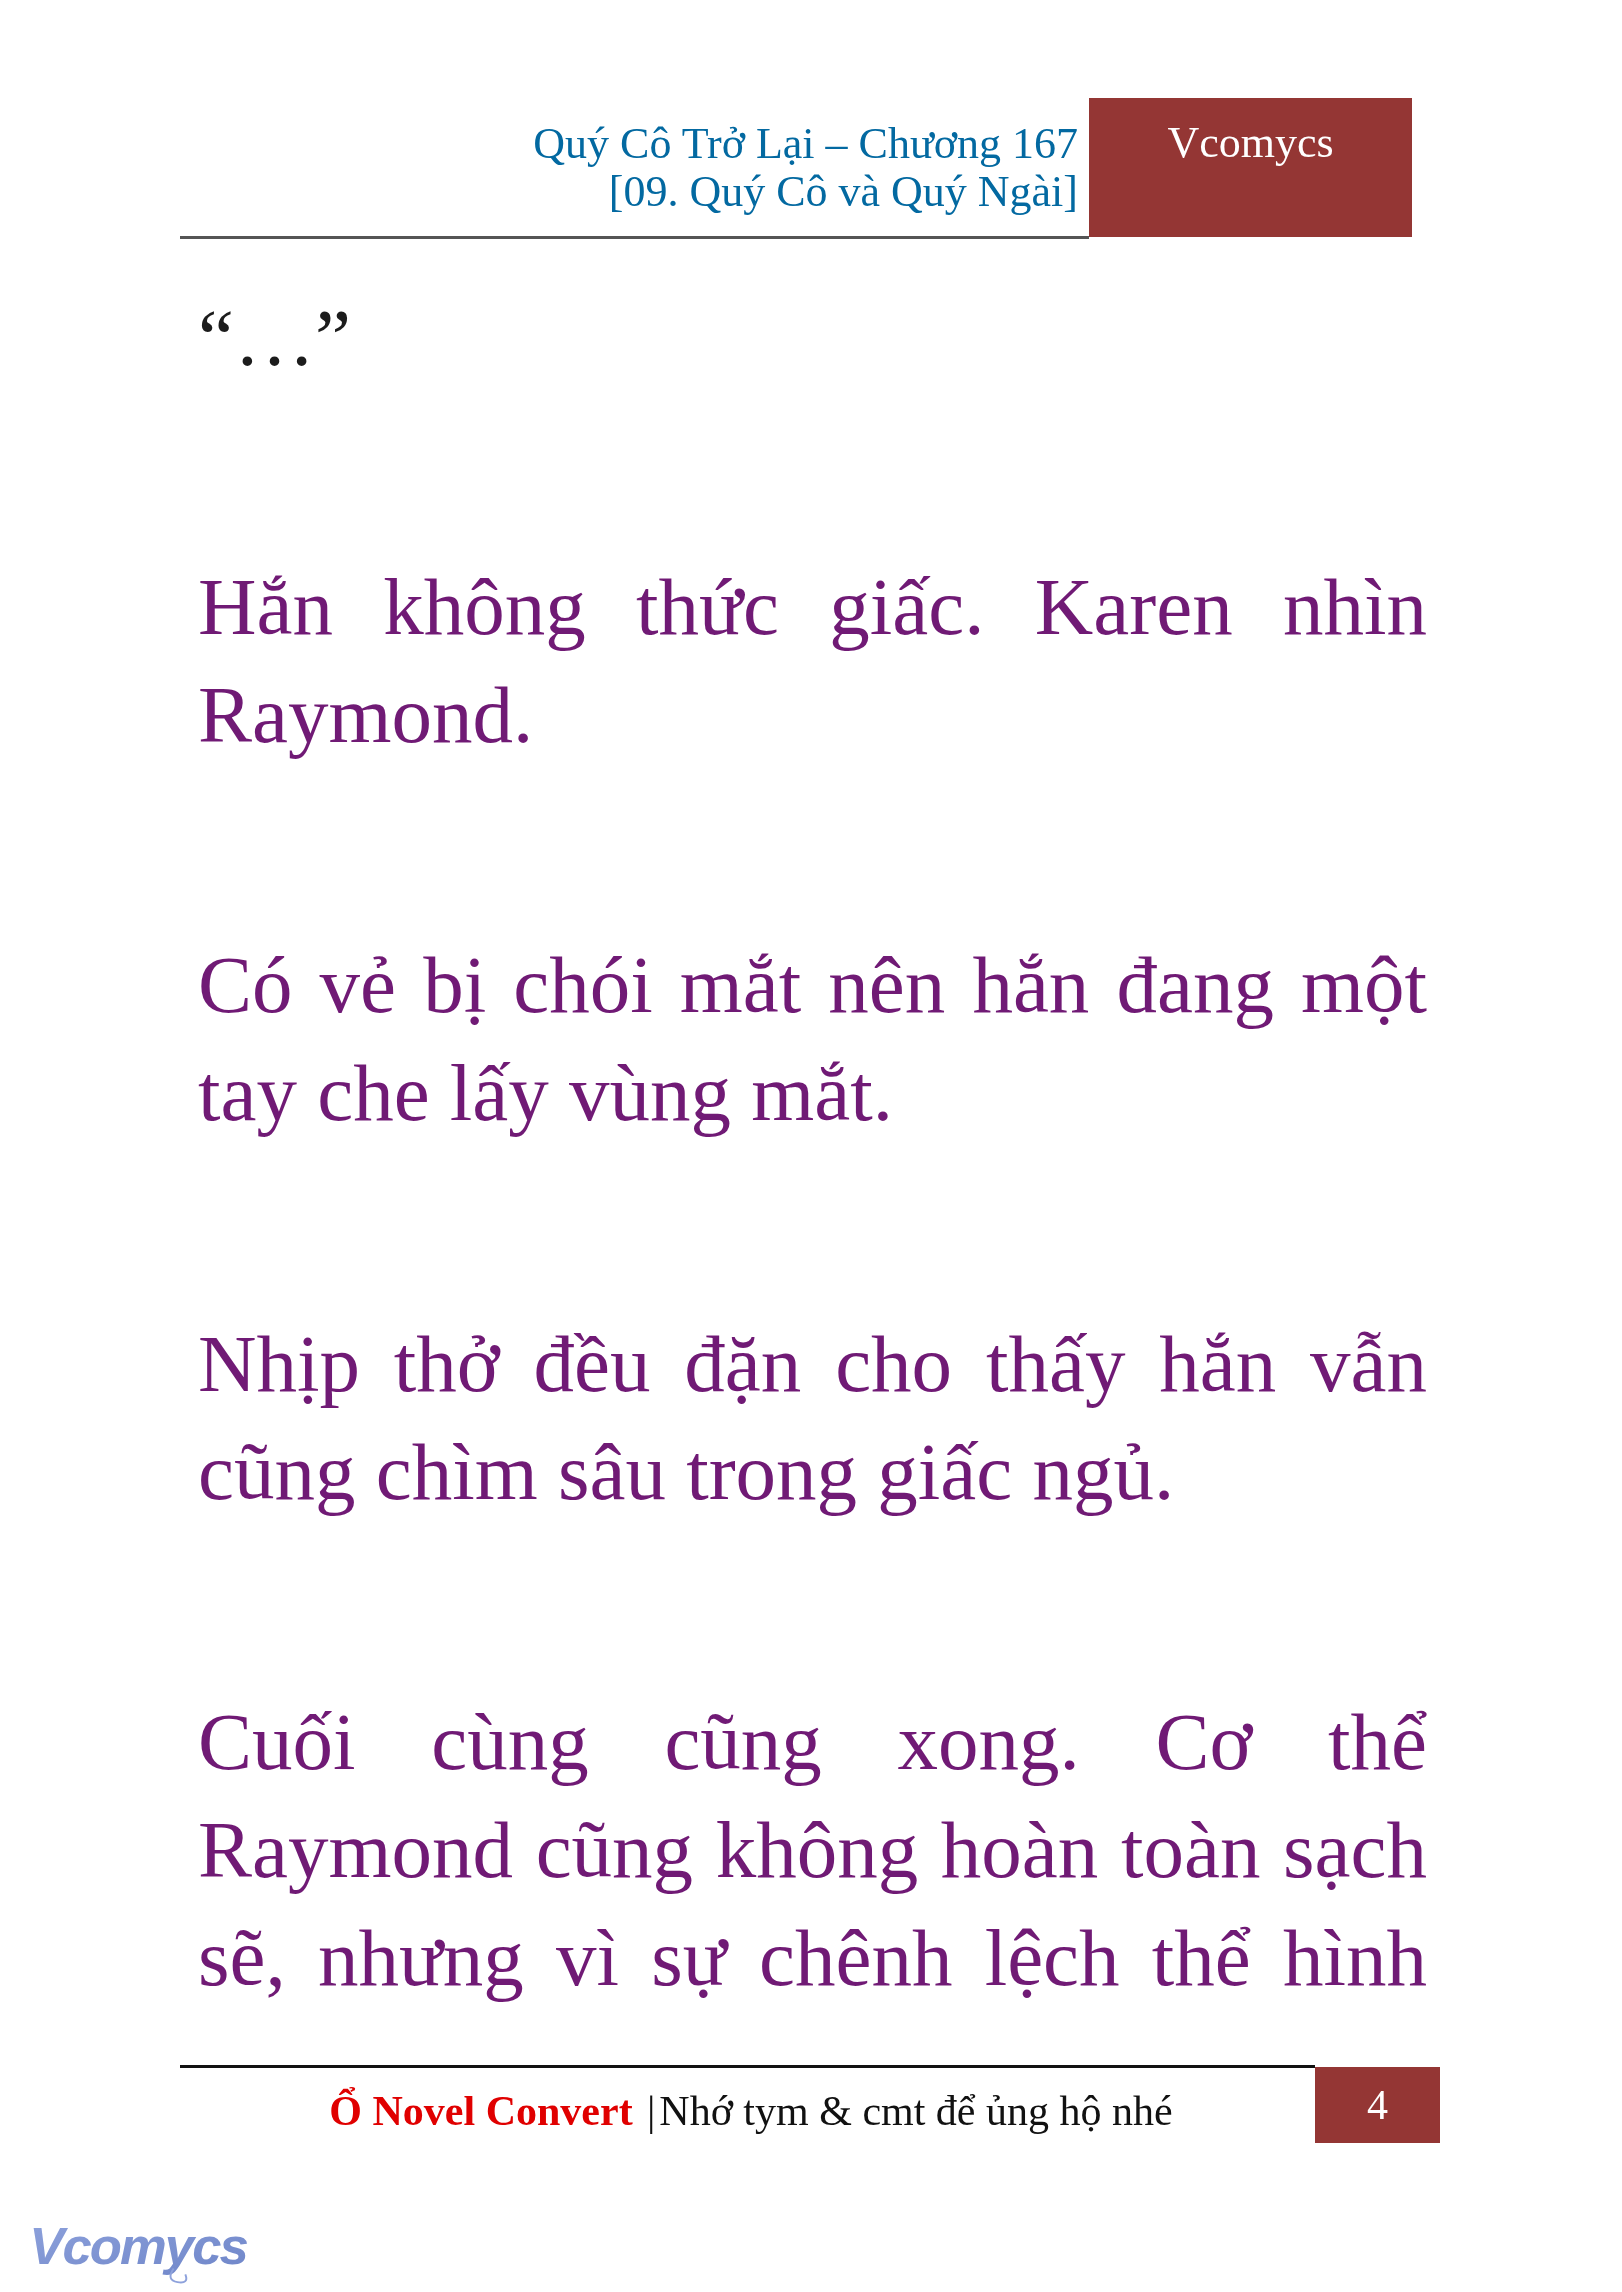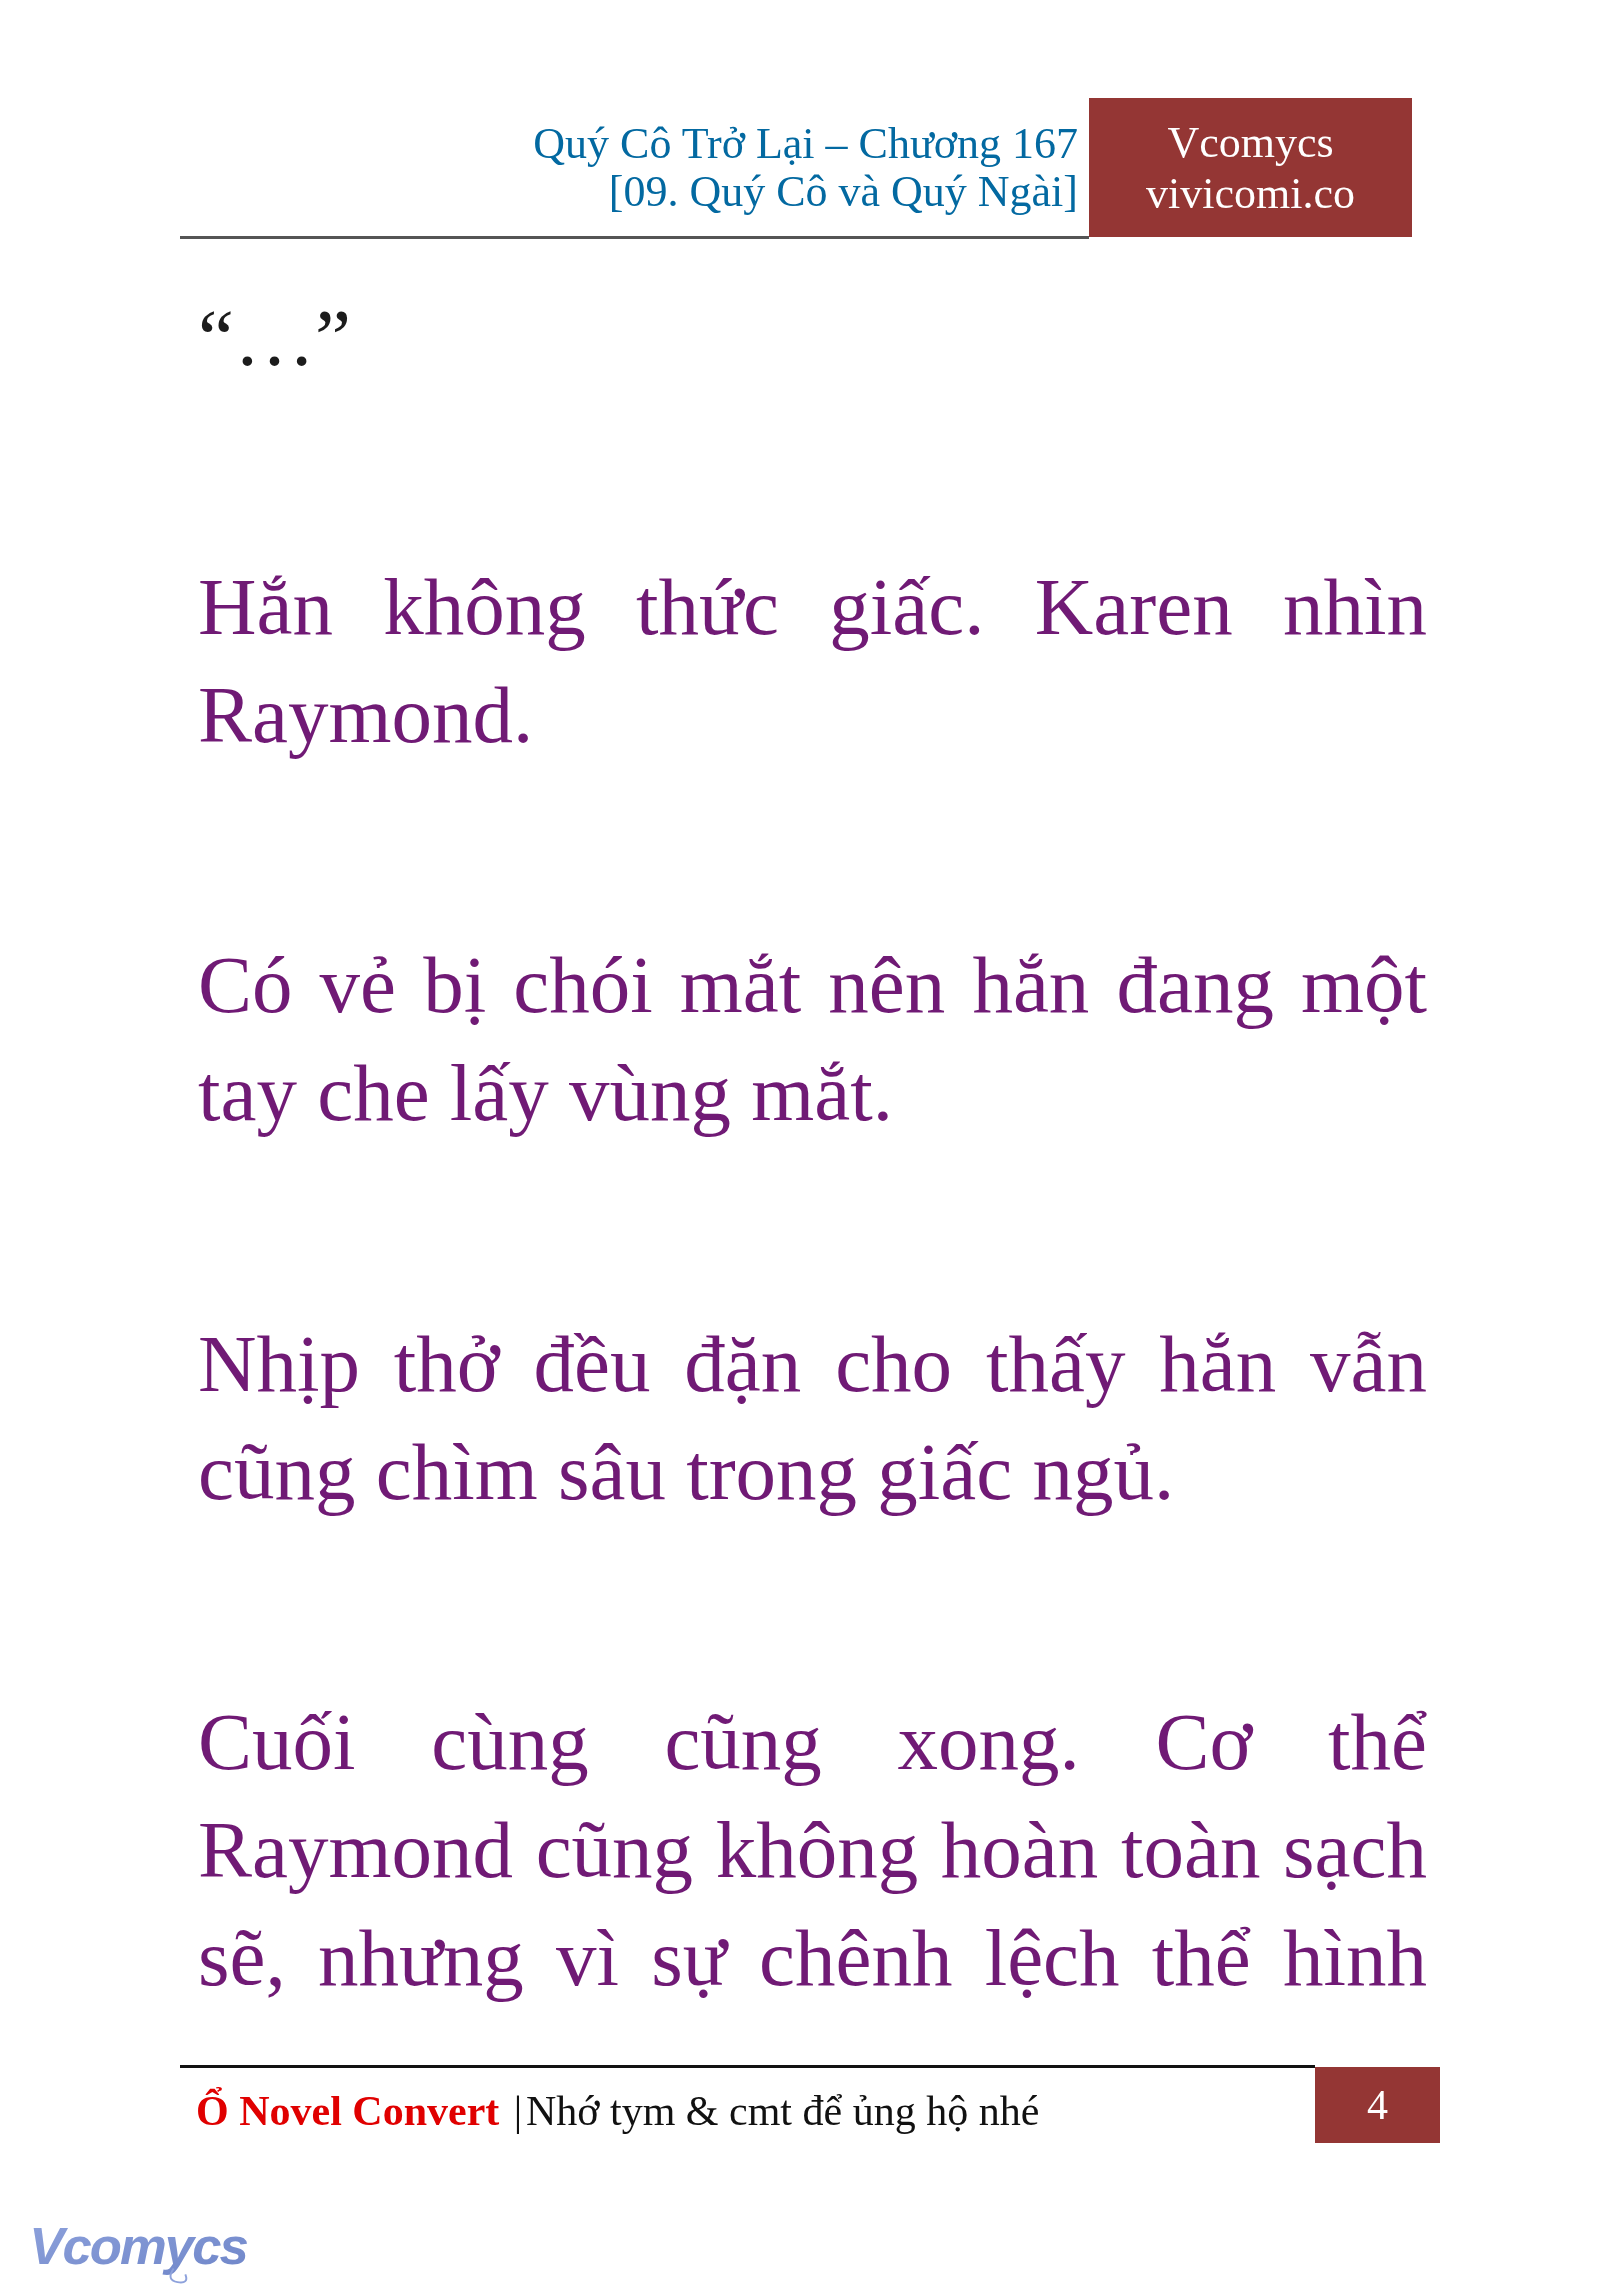--- a/index.html
+++ b/index.html
@@ -31,21 +31,21 @@
   .para {
     left: 198px; width: 1229px;
     font-size: 81px; line-height: 108px;
     text-align: justify; text-align-last: left; color: #701a75;
   }
   .quote-line { left: 198px; top: 284px; font-size: 81px; line-height: 108px; white-space: nowrap; color: #1c1c1c; }
 
   
   .ftr-rule { left: 180px; top: 2065px; width: 1135px; height: 2.9px; background: #111; }
   .ftr-text {
-    left: 196px; width: 1110px; top: 2087px; text-align: left;
+    left: 196px; width: 1110px; top: 2087px; text-align: center;
     font-size: 42px; line-height: 48px; white-space: nowrap; color: #111;
   }
   .ftr-brand { color: #e00000; font-weight: bold; }
   .ftr-sep { color: #111; padding: 0 3.9px; }
   .ftr-page {
     left: 1315px; top: 2067px; width: 125px; height: 76px;
     background: #943634; color: #fff; text-align: center;
     font-size: 42px; line-height: 76px;
   }
 
@@ -56,21 +56,20 @@
 </style>
 </head>
 <body>
 
 <div class="abs hdr-title">
   <div>Quý Cô Trở Lại – Chương 167</div>
   <div>[09. Quý Cô và Quý Ngài]</div>
 </div>
 <div class="abs hdr-box">
   <div>Vcomycs</div>
-  <div>vivicomi.co</div>
 </div>
 <div class="abs hdr-rule"></div>
 
 <div class="abs quote-line">“…”</div>
 <div class="abs para" style="top:553px;">Hắn không thức giấc. Karen nhìn Raymond.</div>
 <div class="abs para" style="top:931px;">Có vẻ bị chói mắt nên hắn đang một tay che lấy vùng mắt.</div>
 <div class="abs para" style="top:1310px;">Nhịp thở đều đặn cho thấy hắn vẫn cũng chìm sâu trong giấc ngủ.</div>
 <div class="abs para" style="top:1688px; text-align-last: justify;">Cuối cùng cũng xong. Cơ thể Raymond cũng không hoàn toàn sạch sẽ, nhưng vì sự chênh lệch thể hình</div>
 
 <div class="abs ftr-rule"></div>

